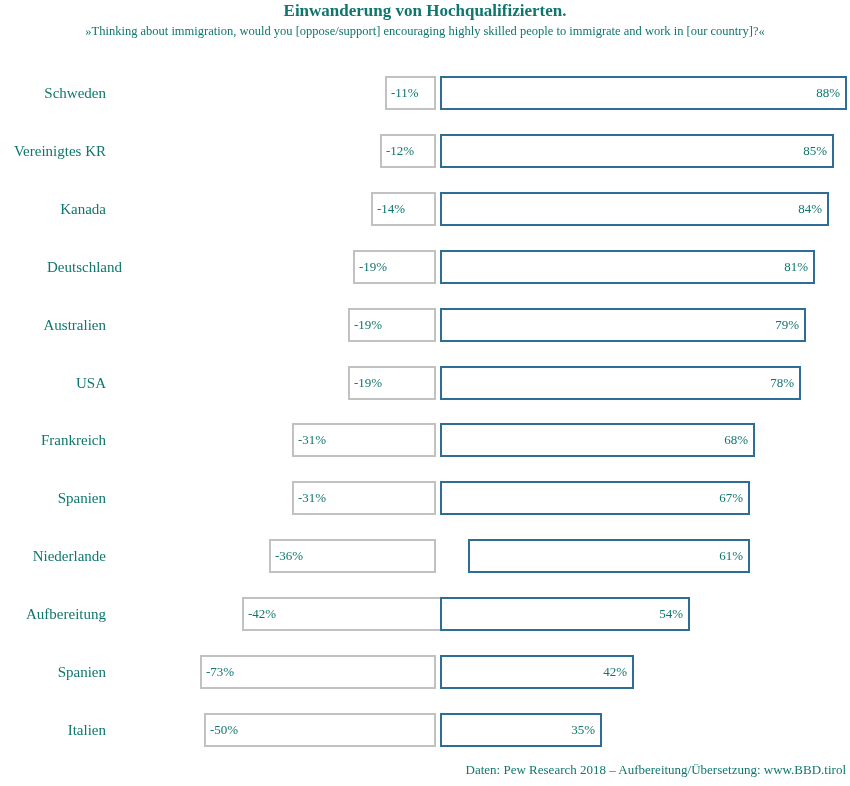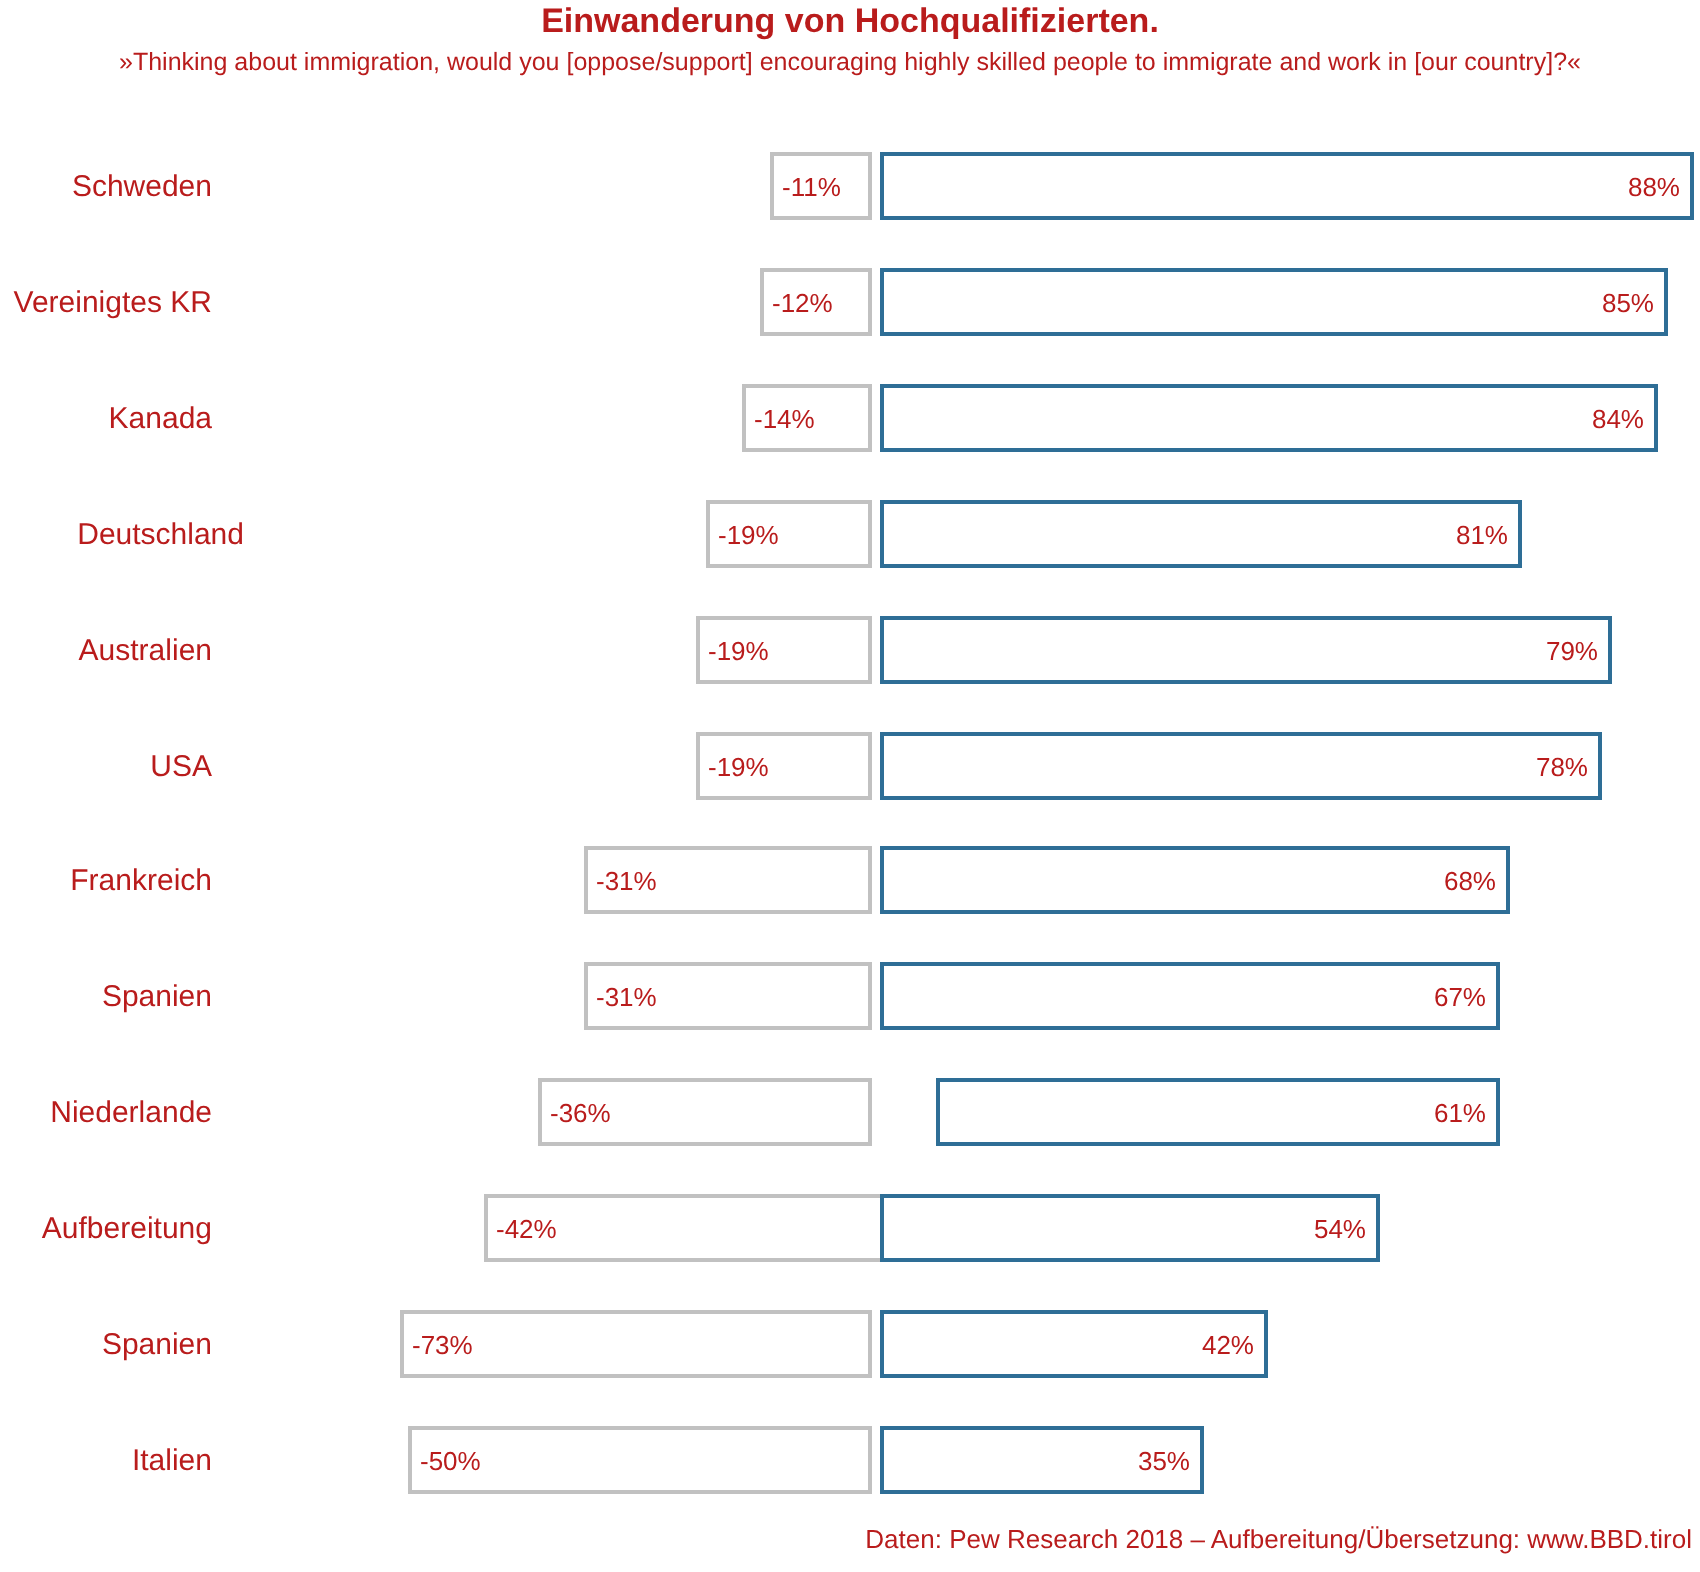--- a/index.html
+++ b/index.html
@@ -1,22 +1,22 @@
 <!DOCTYPE html>
 <html><head>
 <meta charset="utf-8">
 <style>
   html, body { margin: 0; padding: 0; background: #ffffff; }
   .page {
     position: relative;
     width: 850px;
     height: 786px;
     background: #ffffff;
-    font-family: Liberation Sans, sans-serif;
-    color: #b91c1c;
+    font-family: Liberation Serif, serif;
+    color: #0f766e;
     overflow: hidden;
   }
   .title {
     position: absolute;
     top: 1px; left: 0; width: 100%;
     text-align: center;
     font-size: 17px;
     font-weight: bold;
     line-height: 20px;
   }
@@ -95,21 +95,21 @@
       <div class="bar bar-oppose" style="top: 192px; left: 371px; width: 65px; border-color: rgb(193, 193, 193); background: rgb(255, 255, 255);">
         <span>-14%</span>
       </div>
       <div class="bar bar-support" style="top: 192px; left: 440px; width: 389px; border-color: rgb(46, 110, 150); background: rgb(255, 255, 255);">
         <span>84%</span>
       </div>
       <div class="country-label" style="top: 250px; padding-left: 16px;">Deutschland</div>
       <div class="bar bar-oppose" style="top: 250px; left: 353px; width: 83px; border-color: rgb(193, 193, 193); background: rgb(255, 255, 255);">
         <span>-19%</span>
       </div>
-      <div class="bar bar-support" style="top: 250px; left: 440px; width: 321px; border-color: rgb(46, 110, 150); background: rgb(255, 255, 255);">
+      <div class="bar bar-support" style="top: 250px; left: 440px; width: 375px; border-color: rgb(46, 110, 150); background: rgb(255, 255, 255);">
         <span>81%</span>
       </div>
       <div class="country-label" style="top: 308px;">Australien</div>
       <div class="bar bar-oppose" style="top: 308px; left: 348px; width: 88px; border-color: rgb(193, 193, 193); background: rgb(255, 255, 255);">
         <span>-19%</span>
       </div>
       <div class="bar bar-support" style="top: 308px; left: 440px; width: 366px; border-color: rgb(46, 110, 150); background: rgb(255, 255, 255);">
         <span>79%</span>
       </div>
       <div class="country-label" style="top: 366px;">USA</div>

